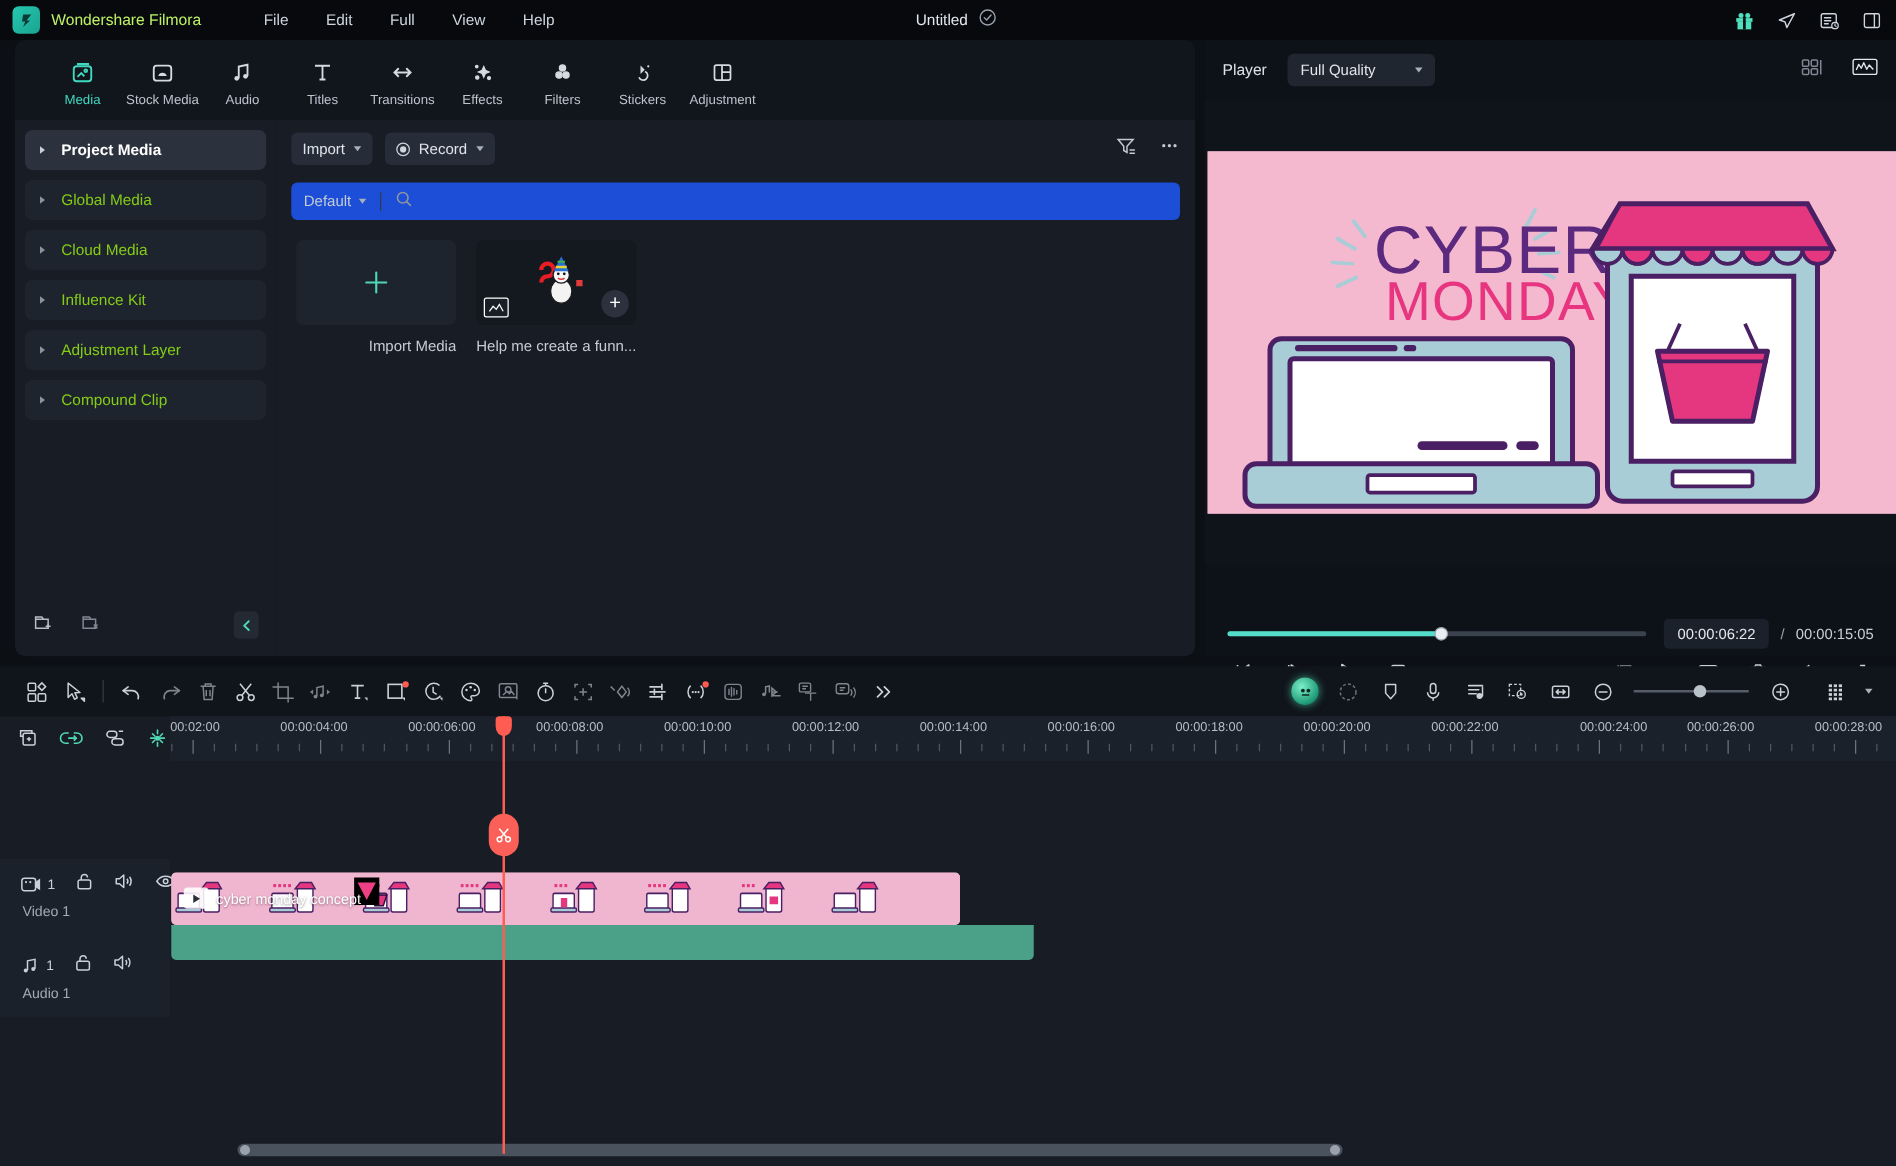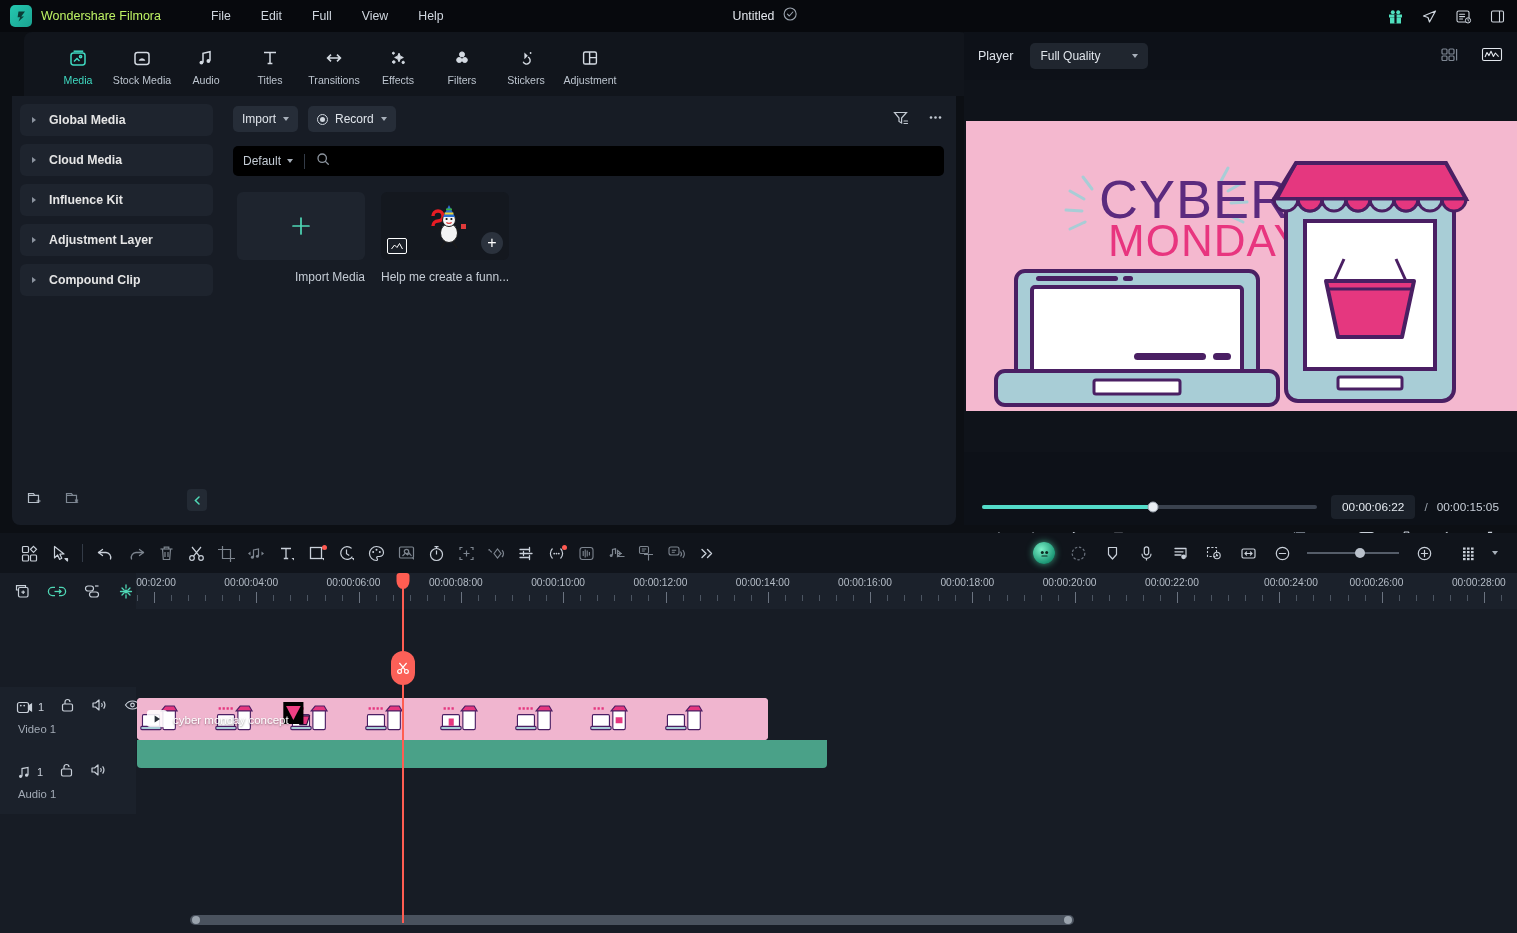--- a/index.html
+++ b/index.html
@@ -35,21 +35,21 @@
   }
   .proj-title { font-size: 12.3px; color: #e4e8ee; }
   .title-right {
     position: absolute; right: 6px; top: 0; height: 32px;
     display: flex; align-items: center; gap: 14px; padding-right: 4px;
   }
   .ticon { width: 20px; height: 20px; display:flex; align-items:center; justify-content:center; cursor: default; }
 
   
   .toolbar {
-    position: absolute; left: 24px; top: 32px; width: 944px; height: 64px;
+    position: absolute; left: 12px; top: 32px; width: 944px; height: 64px;
     background: #11151c; border-top-left-radius: 8px; border-top-right-radius: 8px;
     display: flex; align-items: center; padding-left: 22px; gap: 0;
   }
   .tooltab {
     width: 64px; display: flex; flex-direction: column; align-items: center;
     gap: 5px; cursor: default; padding-top: 4px;
   }
   .tooltab .tt-label { font-size: 10.6px; color: #bcc4ce; white-space: nowrap; }
   .tooltab.active .tt-label { color: #3fd9c0; }
   .tooltab.active svg { stroke: #3fd9c0; }
@@ -66,21 +66,21 @@
     display: flex; align-items: center; margin-bottom: 8px;
     padding-left: 12px; cursor: default;
   }
   .side-item.active { background: #2b323d; }
   .side-item .caret {
     width: 0; height: 0; border-left: 4.5px solid #8b939e;
     border-top: 3.5px solid transparent; border-bottom: 3.5px solid transparent;
     margin-right: 13px;
   }
   .side-item.active .caret { border-left-color: #c9d0d9; }
-  .side-label { font-size: 12.3px; color: #e5e5e5; font-weight: bold; }
+  .side-label { font-size: 12.3px; color: #84cc16; }
   .side-item.active .side-label { color: #fff; font-weight: bold; }
   .side-bottom {
     position: absolute; bottom: 8px; left: 0; width: 209px; height: 34px;
     display: flex; align-items: center; padding: 0 14px;
   }
   .sb-icon { margin-right: 20px; cursor: default; }
   .collapse-btn {
     margin-left: auto; width: 20px; height: 22px; border-radius: 4px;
     background: #232a34; display: flex; align-items: center; justify-content: center;
     cursor: default;
@@ -105,21 +105,21 @@
     border-left: 3.5px solid transparent; border-right: 3.5px solid transparent;
   }
   .rec-dot {
     width: 11px; height: 11px; border-radius: 50%;
     border: 1.6px solid #cfd5dd; display:flex; align-items:center; justify-content:center;
   }
   .rec-dot i { width: 5px; height: 5px; border-radius:50%; background:#cfd5dd; display:block; }
   .media-actions-right { margin-left: auto; display: flex; align-items: center; gap: 18px; }
 
   .search-row {
-    margin: 4px 12px 0 12px; height: 30px; background: #000000;
+    margin: 4px 12px 0 12px; height: 30px; background: #1d4ed8;
     border-radius: 5px; display: flex; align-items: center; padding: 0 10px;
   }
   .sort-sel { display: flex; align-items: center; gap: 6px; font-size: 12px; color: #c4ccd5; cursor: default; }
   .vdiv { width: 1px; height: 15px; background: #333b47; margin: 0 11px; }
   .search-input {
     flex: 1; background: transparent; border: 0; outline: none; margin-left: 9px;
     font-family: "Liberation Sans", sans-serif; font-size: 12.3px; color: #d3d9e0;
   }
   .search-input::placeholder { color: #7b838e; }
 
@@ -387,20 +387,24 @@
       <svg width="22" height="22" viewBox="0 0 22 22" fill="none" stroke-width="1.4">
         <rect x="4.6" y="5" width="12.8" height="12" rx="1.6"></rect>
           <path d="M10.6 5v12M10.6 10.6h6.8"></path>
       </svg>
       <span class="tt-label">Adjustment</span>
     </div>
   </div>
 
   <div class="leftpane">
     <div class="side-list">
+      <div class="side-item active">
+        <span class="caret"></span>
+        <span class="side-label">Project Media</span>
+      </div>
       <div class="side-item">
         <span class="caret"></span>
         <span class="side-label">Global Media</span>
       </div>
       <div class="side-item">
         <span class="caret"></span>
         <span class="side-label">Cloud Media</span>
       </div>
       <div class="side-item">
         <span class="caret"></span>

